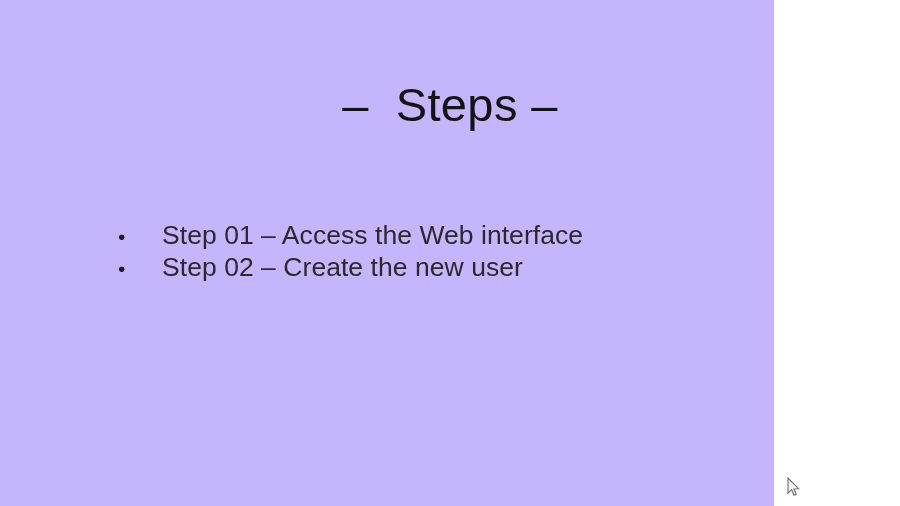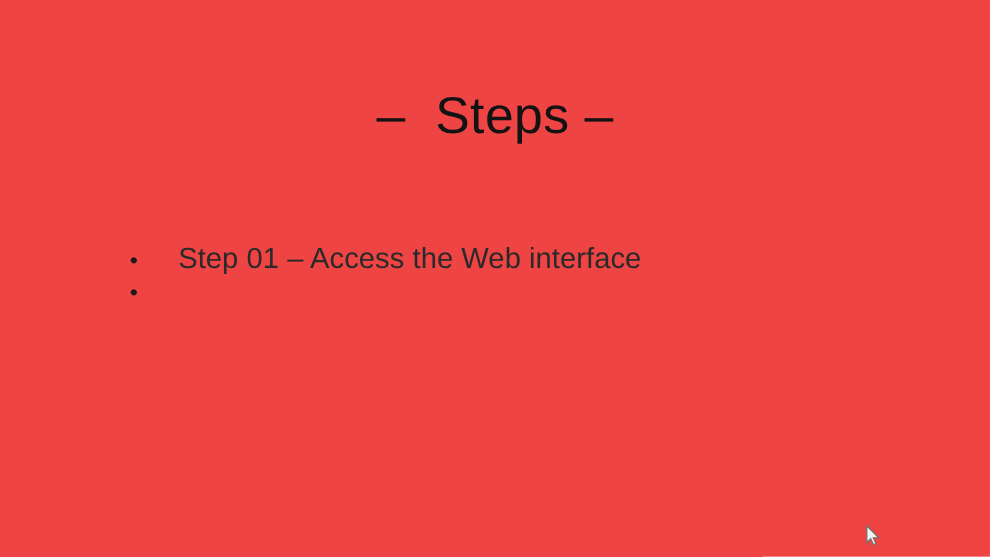--- a/index.html
+++ b/index.html
@@ -9,23 +9,23 @@
   }
   body {
     width: 900px;
     height: 506px;
     overflow: hidden;
     font-family: "Liberation Sans", sans-serif;
   }
 
   #slide {
     position: relative;
-    width: 900px;
+    width: 774px;
     height: 506px;
-    background: #ef4444;
+    background: #c4b5fd;
   }
 
   
   #title-block {
     position: absolute;
     left: 0;
     top: 48px;
     width: 900px;
     text-align: center;
   }
@@ -95,20 +95,21 @@
 
   <div id="body-block">
 
     <div class="bullet-row">
       <span class="bullet-marker">•</span>
       <span class="bullet-text">Step 01 – Access the Web interface</span>
     </div>
 
     <div class="bullet-row">
       <span class="bullet-marker">•</span>
+      <span class="bullet-text">Step 02 – Create the new user</span>
     </div>
 
   </div>
 
   <svg id="mouse-cursor" viewBox="0 0 14 20">
     <path d="M1,1 L1,16.2 L4.6,12.7 L7.0,18.2 L9.2,17.2 L6.9,11.9 L11.6,11.7 Z" fill="#f2f2f2" stroke="#6e6e6e" stroke-width="1.1" stroke-linejoin="miter"></path>
   </svg>
 
 </div>
 

